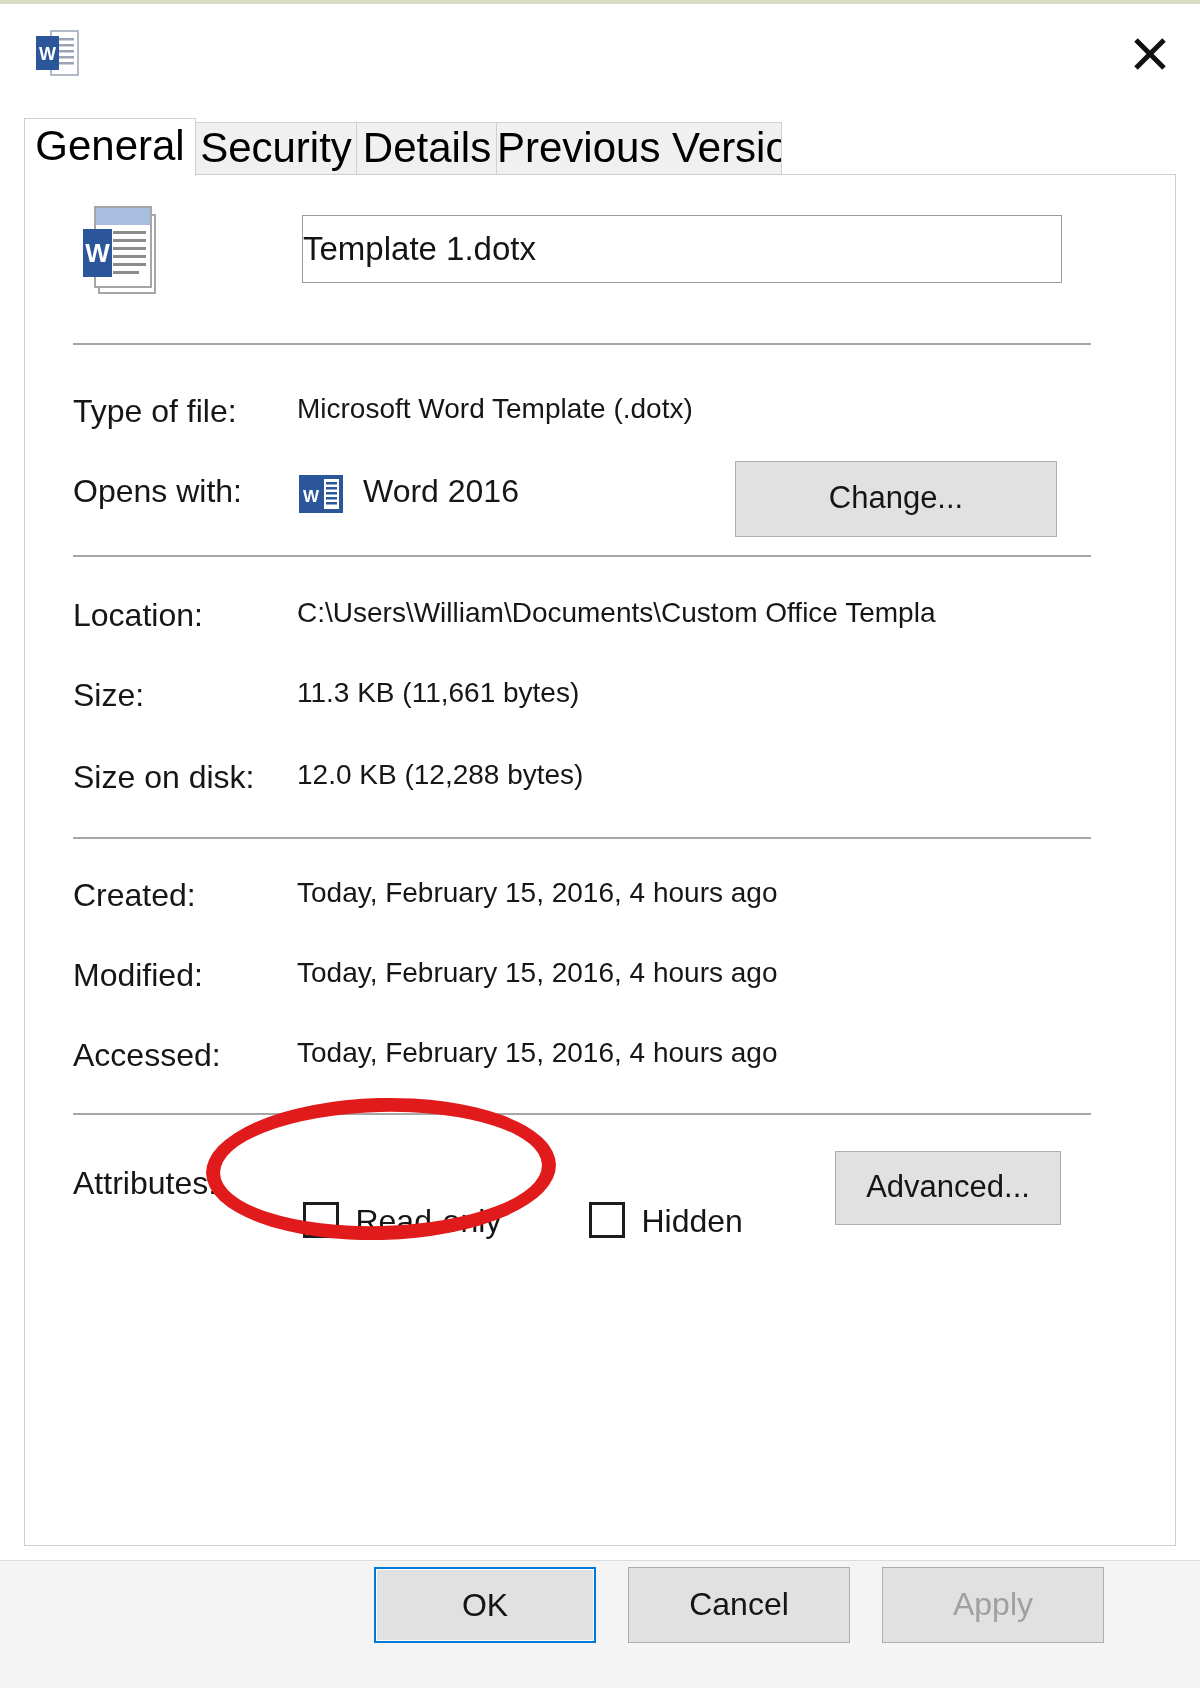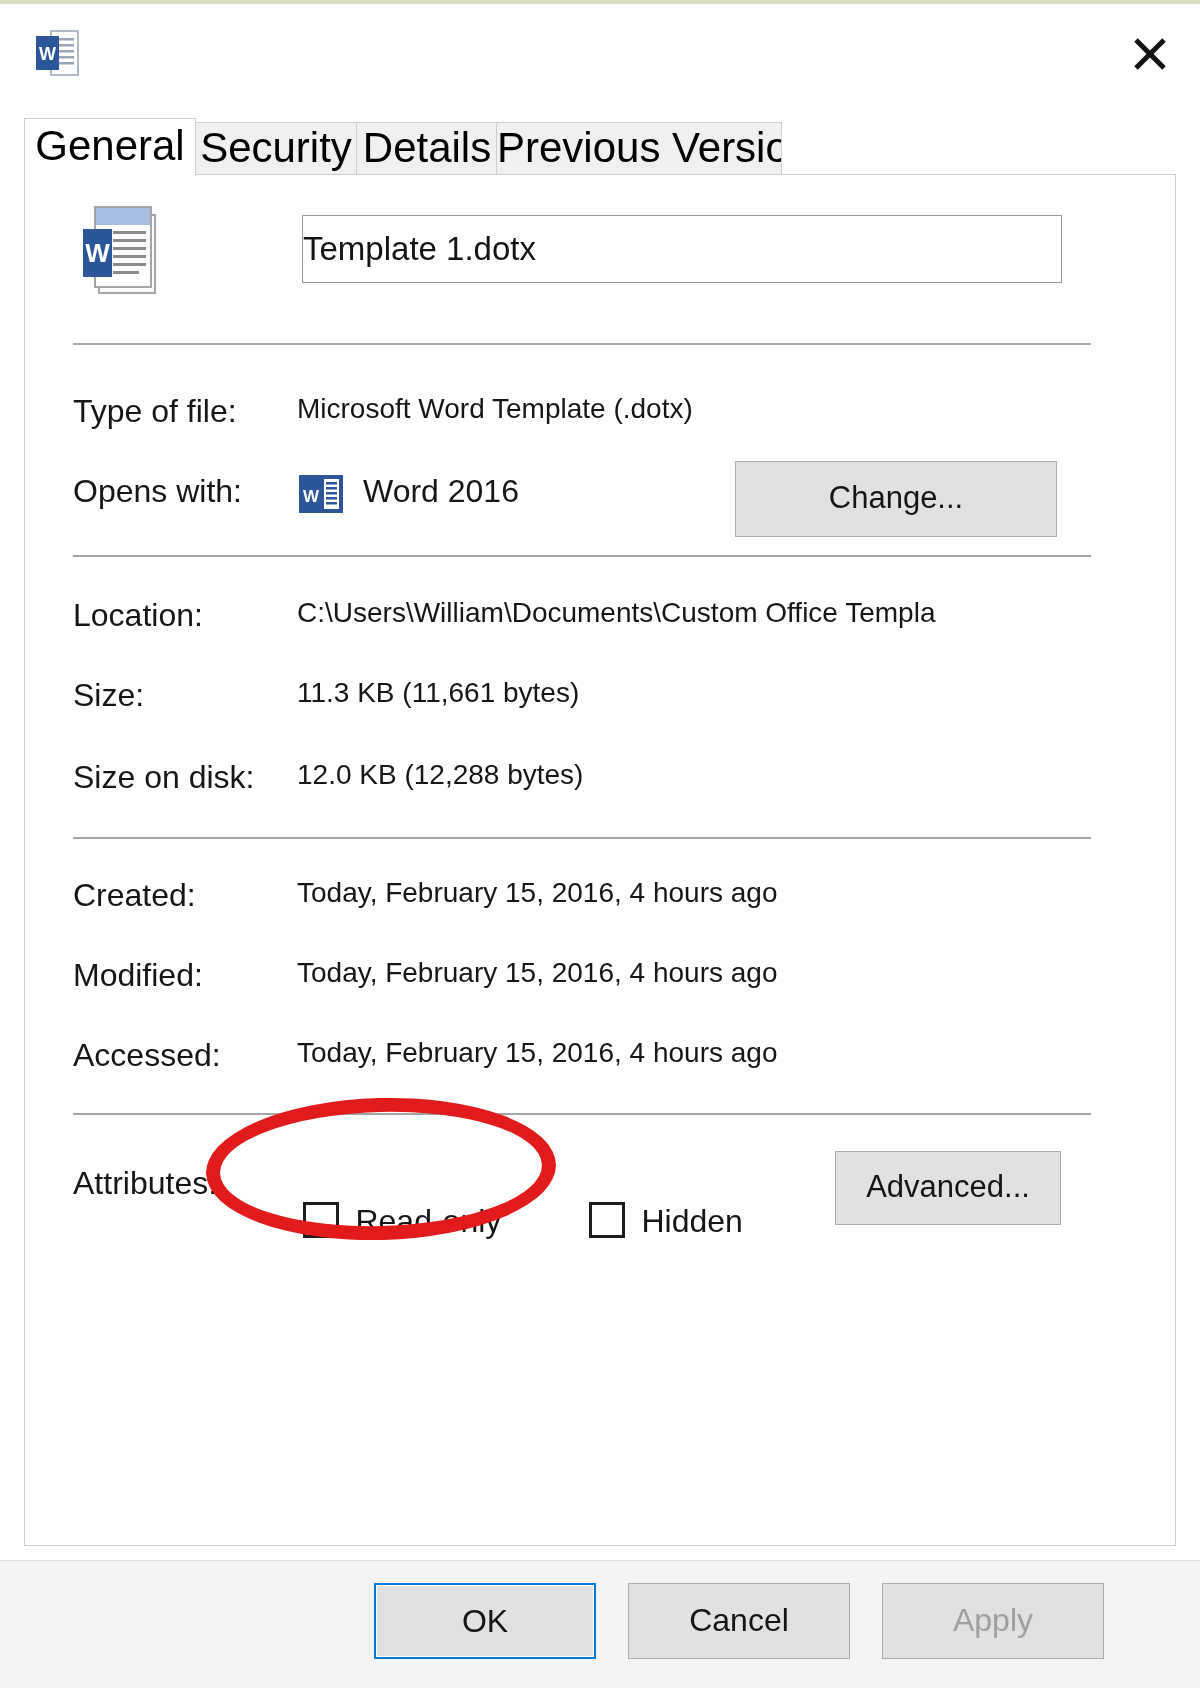--- a/index.html
+++ b/index.html
@@ -264,21 +264,21 @@
   }
 
   
   .footer {
     position: absolute;
     left: 0; top: 1560px;
     width: 1200px; height: 128px;
     background: #f4f4f4;
     border-top: 1px solid #dcdcdc;
   }
-  .footer .btn { top: 22px; height: 76px; line-height: 72px; font-size: 32px; }
+  .footer .btn { top: 6px; height: 76px; line-height: 72px; font-size: 32px; }
   #ok-btn     { left: 374px; width: 222px; }
   #cancel-btn { left: 628px; width: 222px; }
   #apply-btn  { left: 882px; width: 222px; }
 </style>
 </head>
 <body>
 
 <div class="top-hairline"></div>
 
 <div class="dialog">

